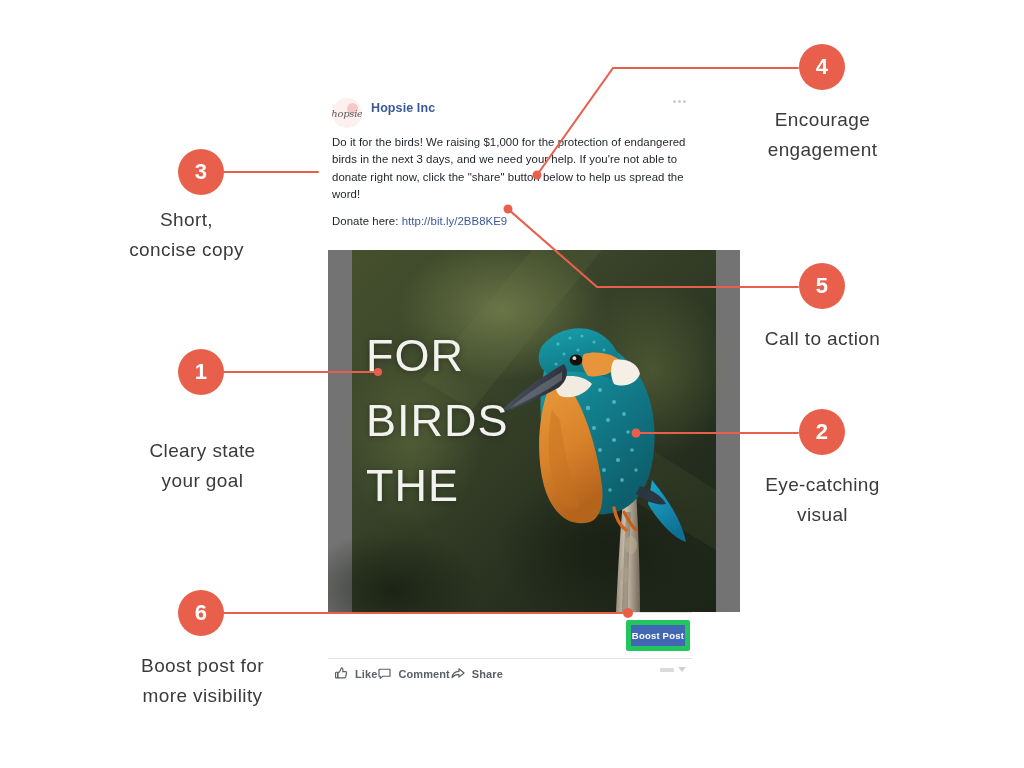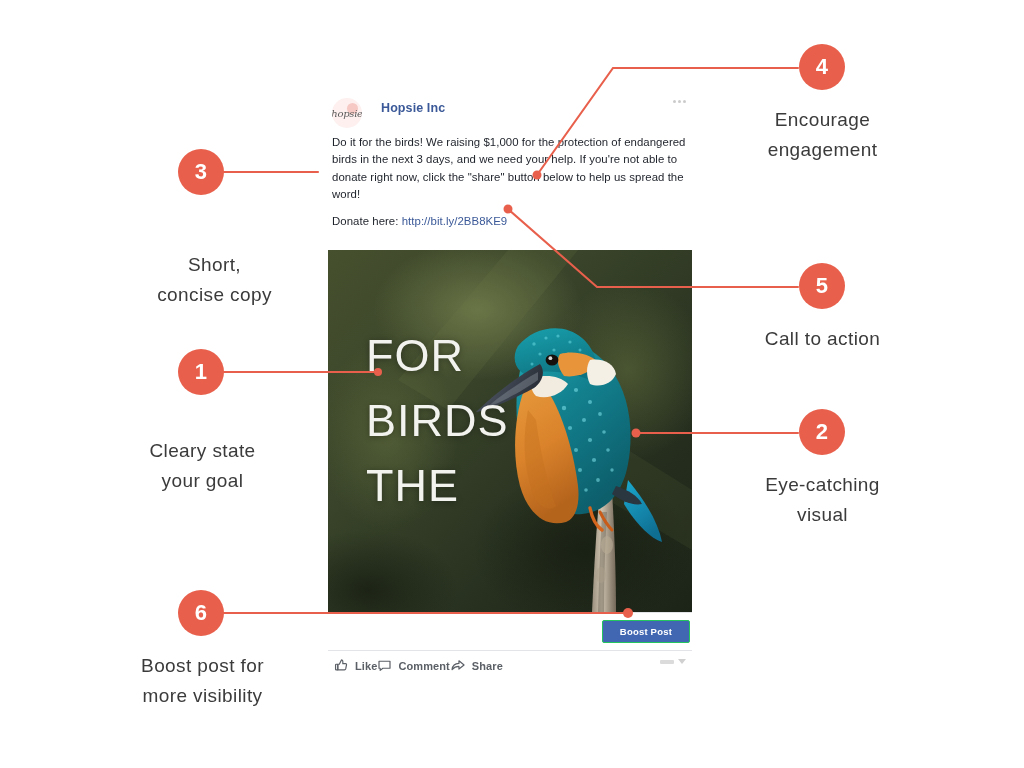--- a/index.html
+++ b/index.html
@@ -24,21 +24,21 @@
   }
 
   
   .connector{position:absolute;left:0;top:0;width:1024px;height:768px;z-index:20;pointer-events:none;}
 
   
   .post{
     position:absolute;left:324px;top:88px;width:372px;
     background:#ffffff;z-index:10;
   }
-  .post-head{display:flex;align-items:flex-start;padding:8px 8px 0 8px;position:relative;gap:10px;}
+  .post-head{display:flex;align-items:flex-start;padding:8px 8px 0 8px;position:relative;}
   .avatar{
     width:30px;height:30px;border-radius:50%;
     background:#fdf0ef;display:flex;align-items:center;justify-content:center;
     flex:0 0 auto;margin-top:2px;position:relative;overflow:hidden;
   }
   .avatar .mark{
     font-family:"DejaVu Serif", serif;font-style:italic;font-size:10px;
     color:#5b5b5b;letter-spacing:-.3px;position:relative;z-index:2;
   }
   .avatar .blob{
@@ -60,42 +60,42 @@
     letter-spacing:.05px;
   }
   .post-link-line{
     font-size:11.4px;line-height:1.5;color:#1d2129;margin:10px 0 20px 0;
     letter-spacing:.05px;
   }
   .post-link-line a{color:#3b5998;text-decoration:none;}
 
   
   .creative{
-    position:relative;width:364px;height:362px;margin:0 4px;overflow:hidden;
+    position:relative;width:412px;height:362px;margin:0 4px;overflow:hidden;
     background:#737373;
   }
   .creative svg{display:block;width:100%;height:100%;}
   .creative-text{
     position:absolute;left:38px;top:74px;z-index:5;
     color:#f2f2ef;font-size:45px;line-height:1.44;font-weight:400;
     letter-spacing:1px;font-family:"Liberation Sans", sans-serif;
     text-shadow:0 1px 6px rgba(0,0,0,.35);
   }
   .creative-text div{white-space:nowrap;}
 
   
   .rule{height:1px;background:#e3e4e8;margin:0 4px;}
   .boost-row{
     display:flex;justify-content:flex-end;align-items:center;
     padding:7px 6px 7px 8px;
   }
   .boost-btn{
     background:#4267B2;color:#fff;font-size:9.5px;font-weight:700;
-    padding:5px 17px;border-radius:2px;letter-spacing:.2px;
-    border:1px solid #22c55e;
+    padding:5px 1px;border-radius:2px;letter-spacing:.2px;
+    border:5px solid #22c55e;
   }
   .actions{
     display:flex;align-items:center;padding:7px 10px 10px 10px;
     position:relative;
   }
   .act{display:flex;align-items:center;gap:6px;color:#5b5f66;font-size:11px;font-weight:700;letter-spacing:.1px;}
   .act svg{display:block;}
   .act-right{
     position:absolute;right:10px;top:8px;display:flex;align-items:center;gap:4px;opacity:.35;
   }
@@ -336,21 +336,21 @@
   </div>
 
   <div id="annotation-layer">
       <div class="badge" style="left: 178px; top: 349px; background: rgb(232, 96, 76);">1</div>
       <div class="caption" style="left: 80px; top: 404px; width: 245px; margin-top: 32px;">Cleary state
 your goal</div>
       <div class="badge" style="left: 799px; top: 409px; background: rgb(232, 96, 76);">2</div>
       <div class="caption" style="left: 700px; top: 470px; width: 245px;">Eye-catching
 visual</div>
       <div class="badge" style="left: 178px; top: 149px; background: rgb(232, 96, 76);">3</div>
-      <div class="caption" style="left: 92px; top: 205px; width: 245px; margin-top: 45px;">Short,
+      <div class="caption" style="left: 64px; top: 205px; width: 245px;">Short,
 concise copy</div>
       <div class="badge" style="left: 799px; top: 44px; background: rgb(232, 96, 76);">4</div>
       <div class="caption" style="left: 700px; top: 105px; width: 245px;">Encourage
 engagement</div>
       <div class="badge" style="left: 799px; top: 263px; background: rgb(232, 96, 76);">5</div>
       <div class="caption" style="left: 700px; top: 324px; width: 245px;">Call to action</div>
       <div class="badge" style="left: 178px; top: 590px; background: rgb(232, 96, 76);">6</div>
       <div class="caption" style="left: 80px; top: 651px; width: 245px;">Boost post for
 more visibility</div>
     </div>

